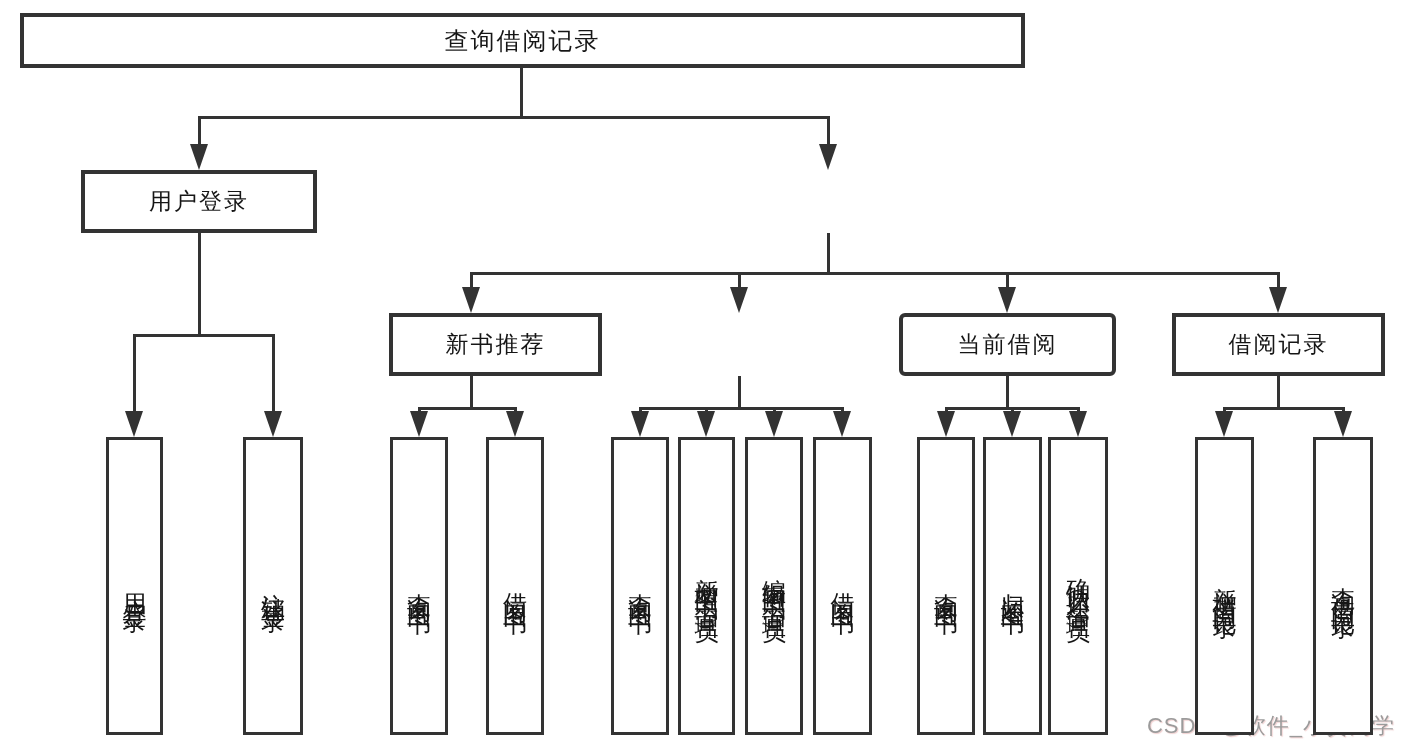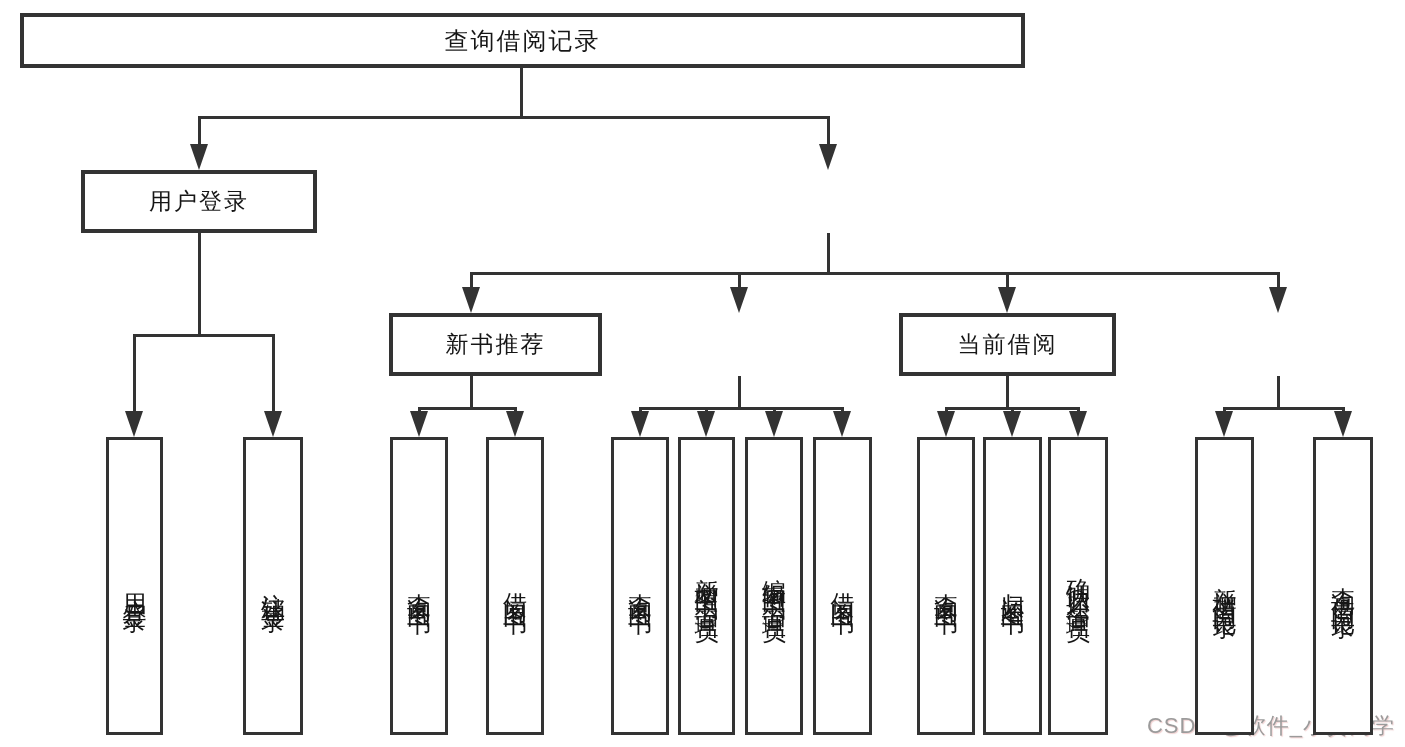--- a/index.html
+++ b/index.html
@@ -110,22 +110,25 @@
     <div class="arrow" style="left: 1334px; top: 411px;"></div>
     <div class="box" style="left: 20px; top: 13px; width: 1005px; height: 55px;">
       <span class="lbl" style="font-size: 24px;">查询借阅记录</span>
     </div>
     <div class="box" style="left: 81px; top: 170px; width: 236px; height: 63px;">
       <span class="lbl" style="font-size: 23px;">用户登录</span>
     </div>
     <div class="box" style="left: 365px; top: 313px; width: 213px; height: 63px; margin-left: 24px;">
       <span class="lbl" style="font-size: 23px;">新书推荐</span>
     </div>
-    <div class="box" style="left: 899px; top: 313px; width: 217px; height: 63px;">
+    <div class="box" style="left: 899px; top: 313px; width: 217px; height: 63px; border-radius: 6px;">
       <span class="lbl" style="font-size: 23px;">当前借阅</span>
+    </div>
+    <div class="box" style="left: 1172px; top: 313px; width: 213px; height: 63px;">
+      <span class="lbl" style="font-size: 23px;">借阅记录</span>
     </div>
     <div class="box vertical" style="left: 106px; top: 437px; width: 57px; height: 298px;">
       <span class="lbl" style="font-size: 24px;">用户登录</span>
     </div>
     <div class="box vertical" style="left: 243px; top: 437px; width: 60px; height: 298px;">
       <span class="lbl" style="font-size: 24px;">注销登录</span>
     </div>
     <div class="box vertical" style="left: 390px; top: 437px; width: 58px; height: 298px;">
       <span class="lbl" style="font-size: 24px;">查询图书</span>
     </div>

